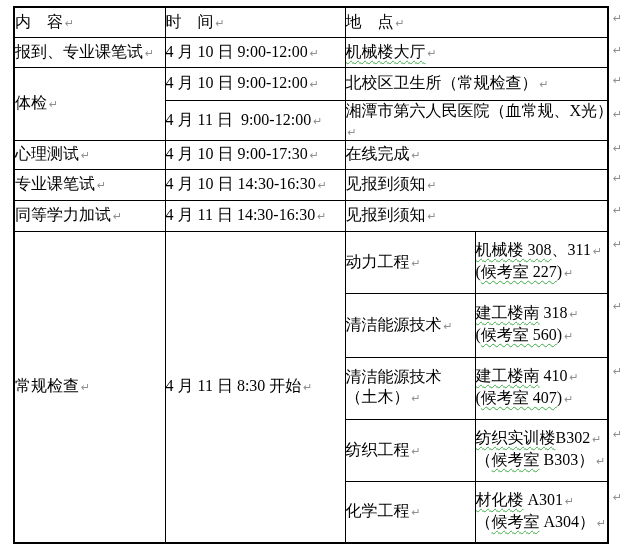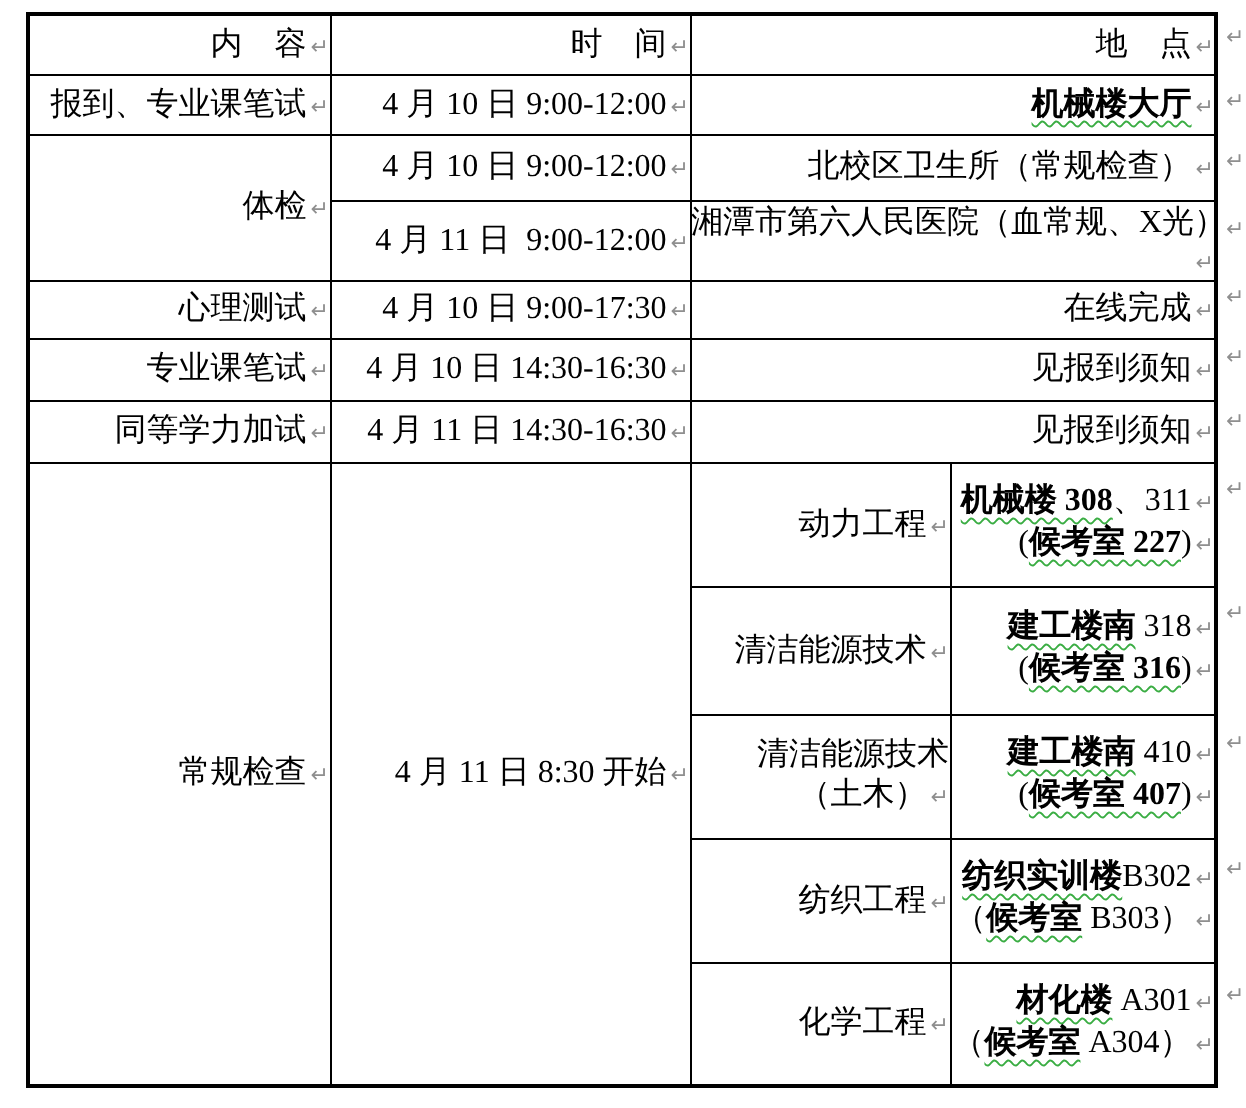--- a/index.html
+++ b/index.html
@@ -18,33 +18,32 @@
   }
   .doc { position: relative; width: 623px; height: 554px; overflow: hidden; }
   table.sched {
     position: absolute; left: 13px; top: 6px;
     border-collapse: collapse; table-layout: fixed;
     width: 594px;
     border: 2px solid var(--border-color);
   }
   td {
     border: 1px solid var(--border-color);
-    text-align: right; vertical-align: middle;
+    text-align: left; vertical-align: middle;
     font-size: 16px; padding: 0; overflow: hidden;
   }
   .celltext { white-space: pre; }
   .line { line-height: 20px; white-space: pre; }
   .wavy {
     text-decoration-line: underline;
     text-decoration-style: wavy;
     text-decoration-color: var(--wavy-color);
     text-decoration-thickness: 1px;
     text-underline-offset: 3px;
     text-decoration-skip-ink: none;
-    font-weight: bold;
   }
   .pmark {
     color: var(--mark-color);
     font-family: "DejaVu Sans", sans-serif;
     font-size: 11px; margin-left: 2px;
     vertical-align: baseline;
   }
   .outmark {
     position: absolute; left: 611px;
     color: var(--mark-color);
@@ -113,21 +112,21 @@
       <td>
         <div class="line"><span class="wavy">机械楼 308</span><span>、311</span><span class="pmark">↵</span></div>
         <div class="line"><span>(</span><span class="wavy">候考室 227</span><span>)</span><span class="pmark">↵</span></div>
       </td>
     </tr>
 
     <tr style="height:64px">
       <td><span class="celltext">清洁能源技术</span><span class="pmark">↵</span></td>
       <td>
         <div class="line"><span class="wavy">建工楼南</span><span> 318</span><span class="pmark">↵</span></div>
-        <div class="line"><span>(</span><span class="wavy">候考室 316</span><span>)</span><span class="pmark">↵</span></div>
+        <div class="line"><span>(</span><span class="wavy">候考室 560</span><span>)</span><span class="pmark">↵</span></div>
       </td>
     </tr>
 
     <tr style="height:62px">
       <td>
         <div class="line"><span>清洁能源技术</span></div>
         <div class="line"><span>（土木）</span><span class="pmark">↵</span></div>
       </td>
       <td>
         <div class="line"><span class="wavy">建工楼南</span><span> 410</span><span class="pmark">↵</span></div>

